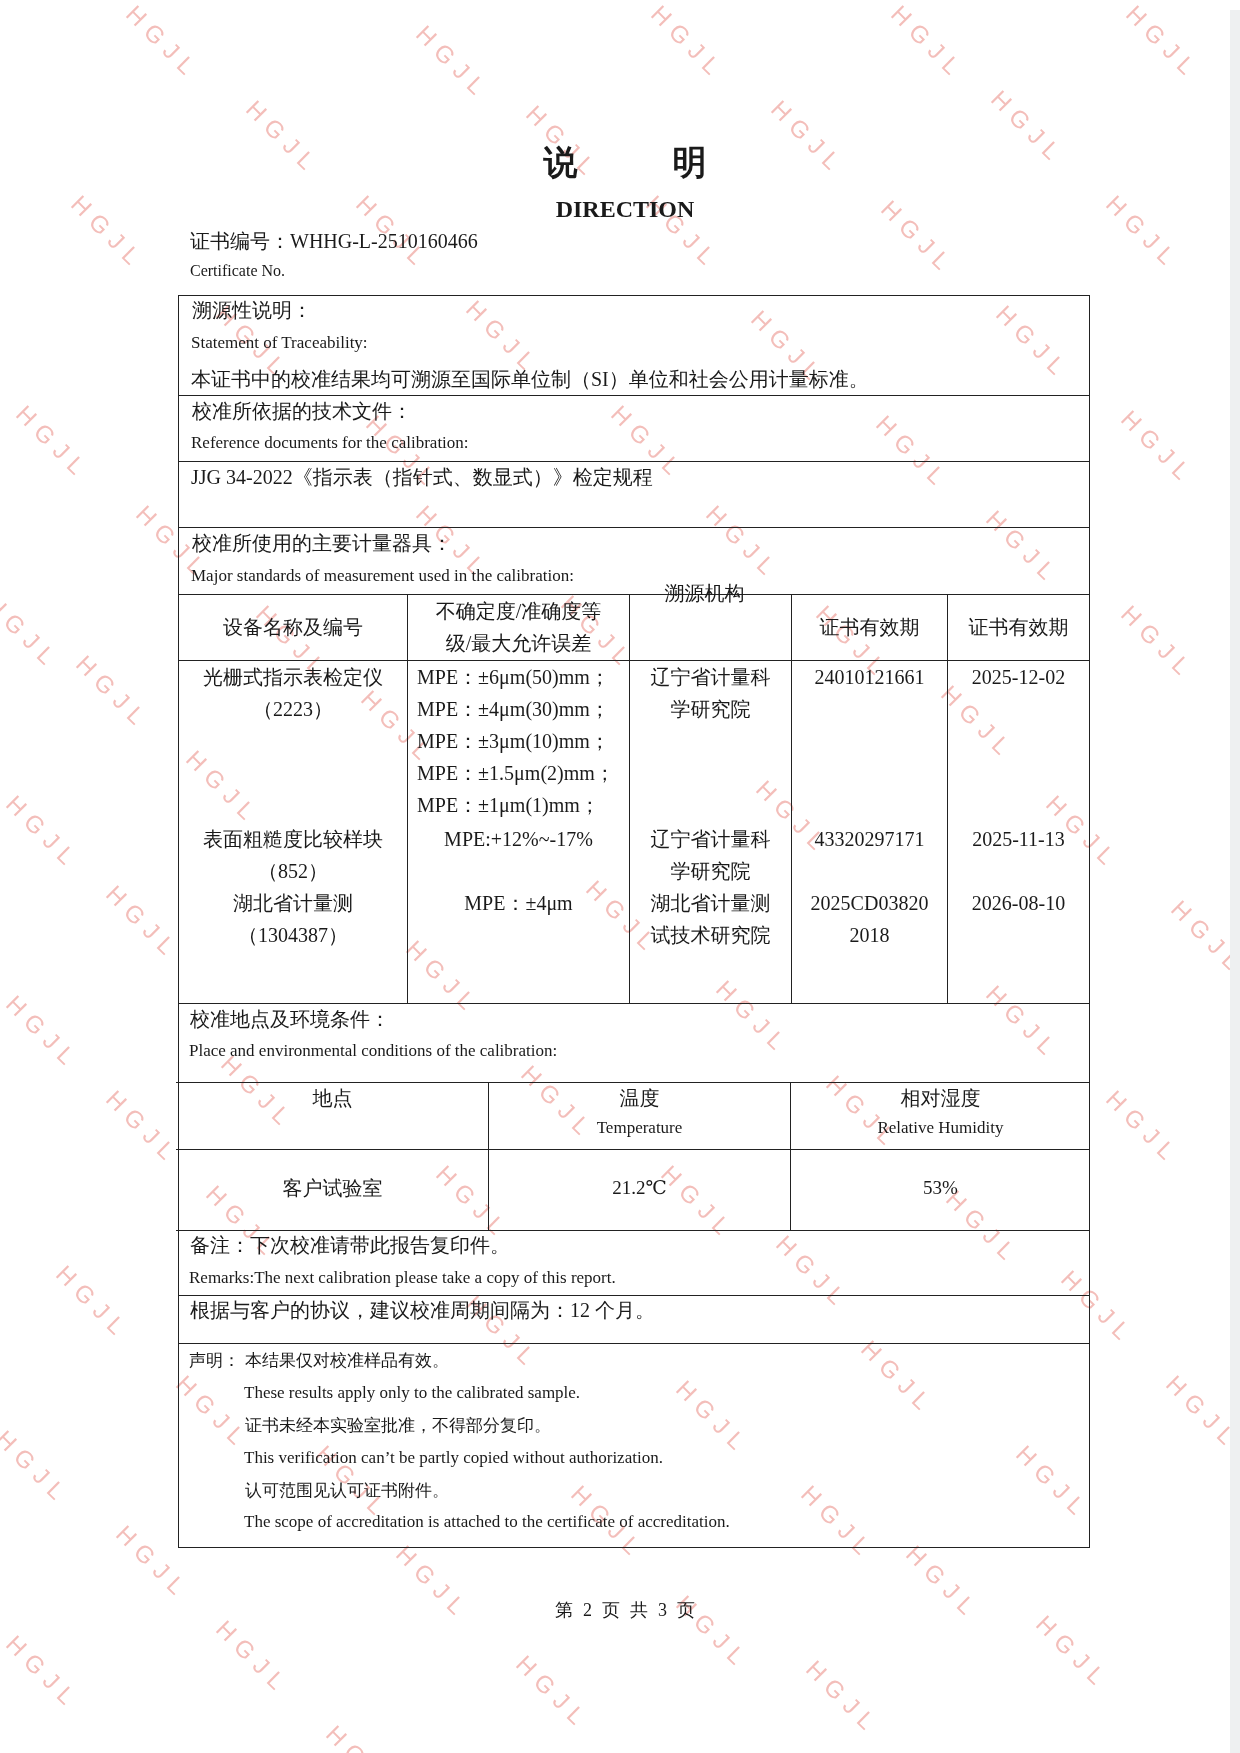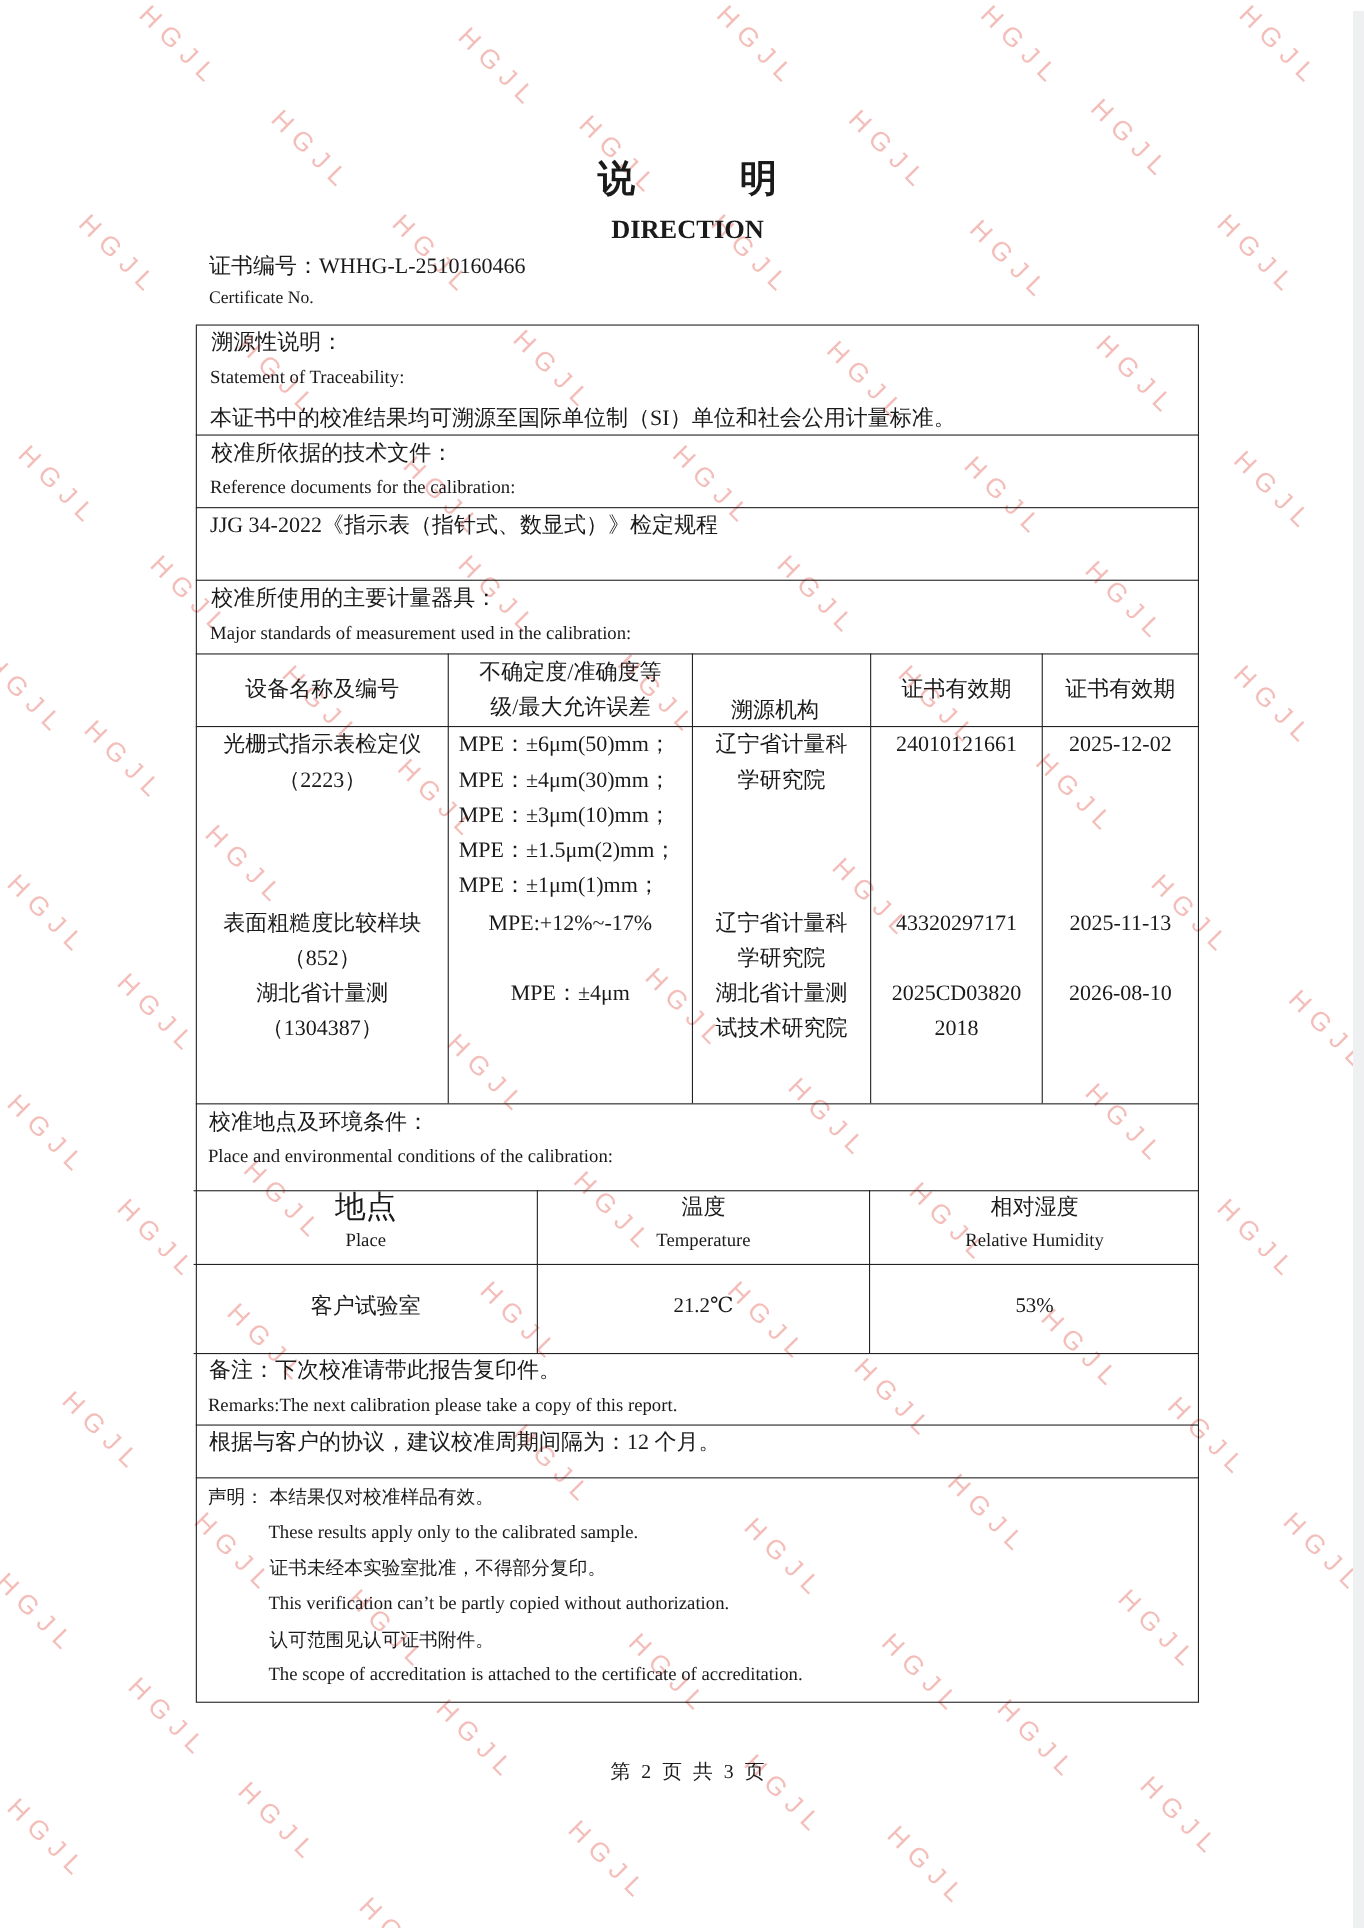--- a/index.html
+++ b/index.html
@@ -160,21 +160,21 @@
 <div class="t cn" style="left:192px;top:530px">校准所使用的主要计量器具：</div>
 <div class="t en" style="left:191px;top:566px">Major standards of measurement used in the calibration:</div>
 
 <div class="cell" style="left:180px;top:611px;width:226px">
   <span class="line">设备名称及编号</span>
 </div>
 <div class="cell" style="left:409px;top:595px;width:219px">
   <span class="line">不确定度/准确度等</span>
   <span class="line">级/最大允许误差</span>
 </div>
-<div class="cell" style="left:631px;top:630px;width:147px">
+<div class="cell" style="left:631px;top:577px;width:147px">
   <span class="line">溯源机构</span>
 </div>
 <div class="cell" style="left:793px;top:611px;width:153px">
   <span class="line">证书有效期</span>
 </div>
 <div class="cell" style="left:949px;top:611px;width:139px">
   <span class="line">证书有效期</span>
 </div>
 
 <div class="cell" style="left:180px;top:661px;width:226px">
@@ -233,22 +233,21 @@
   <span class="line">2018</span>
 </div>
 <div class="cell" style="left:949px;top:887px;width:139px">
   <span class="line">2026-08-10</span>
 </div>
 
 <div class="t cn" style="left:190px;top:1006px">校准地点及环境条件：</div>
 <div class="t en" style="left:189px;top:1041px">Place and environmental conditions of the calibration:</div>
 
 <div class="cell" style="left:178px;top:1083px;width:309px;line-height:30px">
-  <span class="line" style="font-size:28px">地点</span>
-  <span class="line" style="font-size:17px">Place</span>
+  <span class="line" style="font-size:20px">地点</span>
 </div>
 <div class="cell" style="left:490px;top:1083px;width:299px;line-height:30px">
   <span class="line" style="font-size:20px">温度</span>
   <span class="line" style="font-size:17px">Temperature</span>
 </div>
 <div class="cell" style="left:792px;top:1083px;width:297px;line-height:30px">
   <span class="line" style="font-size:20px">相对湿度</span>
   <span class="line" style="font-size:17px">Relative Humidity</span>
 </div>
 

